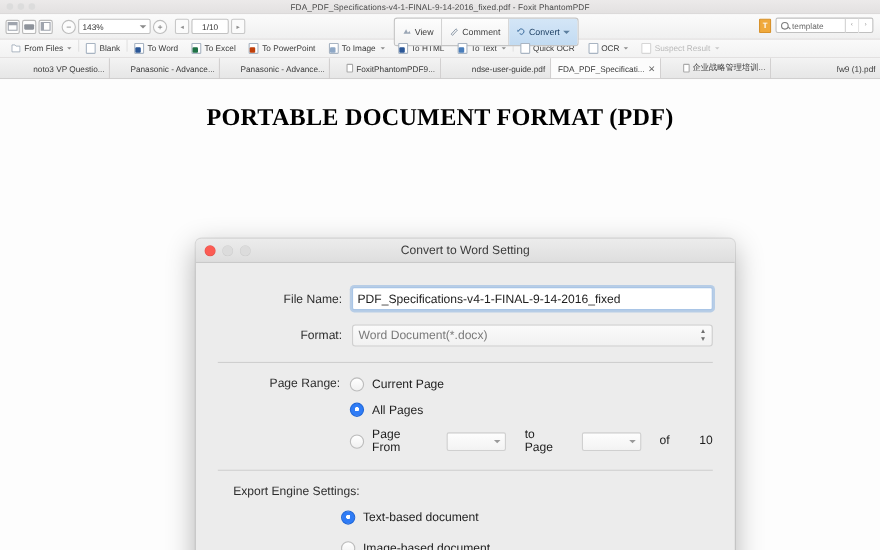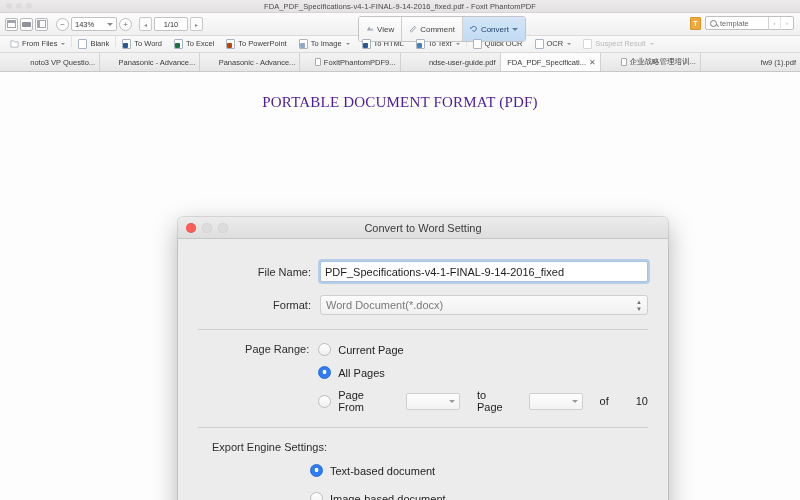--- a/index.html
+++ b/index.html
@@ -55,21 +55,21 @@
   .vb3 { width:9px; height:8px; border:1px solid #9fa4ad; border-left-width:3px; }
 
   .zoomctl { display: flex; align-items: center; gap: 2px; }
   .circ-btn {
     width: 13px; height: 13px; border-radius: 50%;
     border: 1px solid #bdbdbd; background: #fcfcfc;
     display:flex; align-items:center; justify-content:center;
     font-size: 8px; color: #6d6d6d;
   }
   .zoombox {
-    width: 46px; height: 14px; border: 1px solid #c2c2c2; border-radius: 2px;
+    width: 66px; height: 14px; border: 1px solid #c2c2c2; border-radius: 2px;
     background: #fff; font-size: 7.5px; color: #333;
     display: flex; align-items: center; justify-content: space-between;
     padding: 0 3px;
   }
   .caret-d { border-left: 3px solid transparent; border-right: 3px solid transparent;
              border-top: 3px solid #8a8a8a; }
   .pagectl { display: flex; align-items: center; gap: 2px; margin-left: 4px; }
   .arwbtn {
     width: 13px; height: 14px; border: 1px solid #c8c8c8; background: #fbfbfb;
     border-radius: 2px; display: flex; align-items:center; justify-content:center;
@@ -164,22 +164,22 @@
 
   
   .docarea {
     position: relative;
     height: 428px;
     background: #fdfdfd;
     overflow: hidden;
   }
   .doc-title {
     position: absolute; top: 22px; left: 0; right: 0; text-align: center;
-    font-family: "Liberation Serif", serif; font-weight: normal;
-    font-size: 15px; color: #4c1d95; letter-spacing: .2px;
+    font-family: "Liberation Serif", serif; font-weight: bold;
+    font-size: 22px; color: #000000; letter-spacing: .2px;
   }
   .doc-sub {
     position: absolute; top: 178px; left: 0; right: 0; text-align: center;
     font-family: "Liberation Serif", serif; font-style: italic;
     font-size: 34px; color: #1a1a1a;
     white-space: nowrap;
   }
 
   
   .modal {

